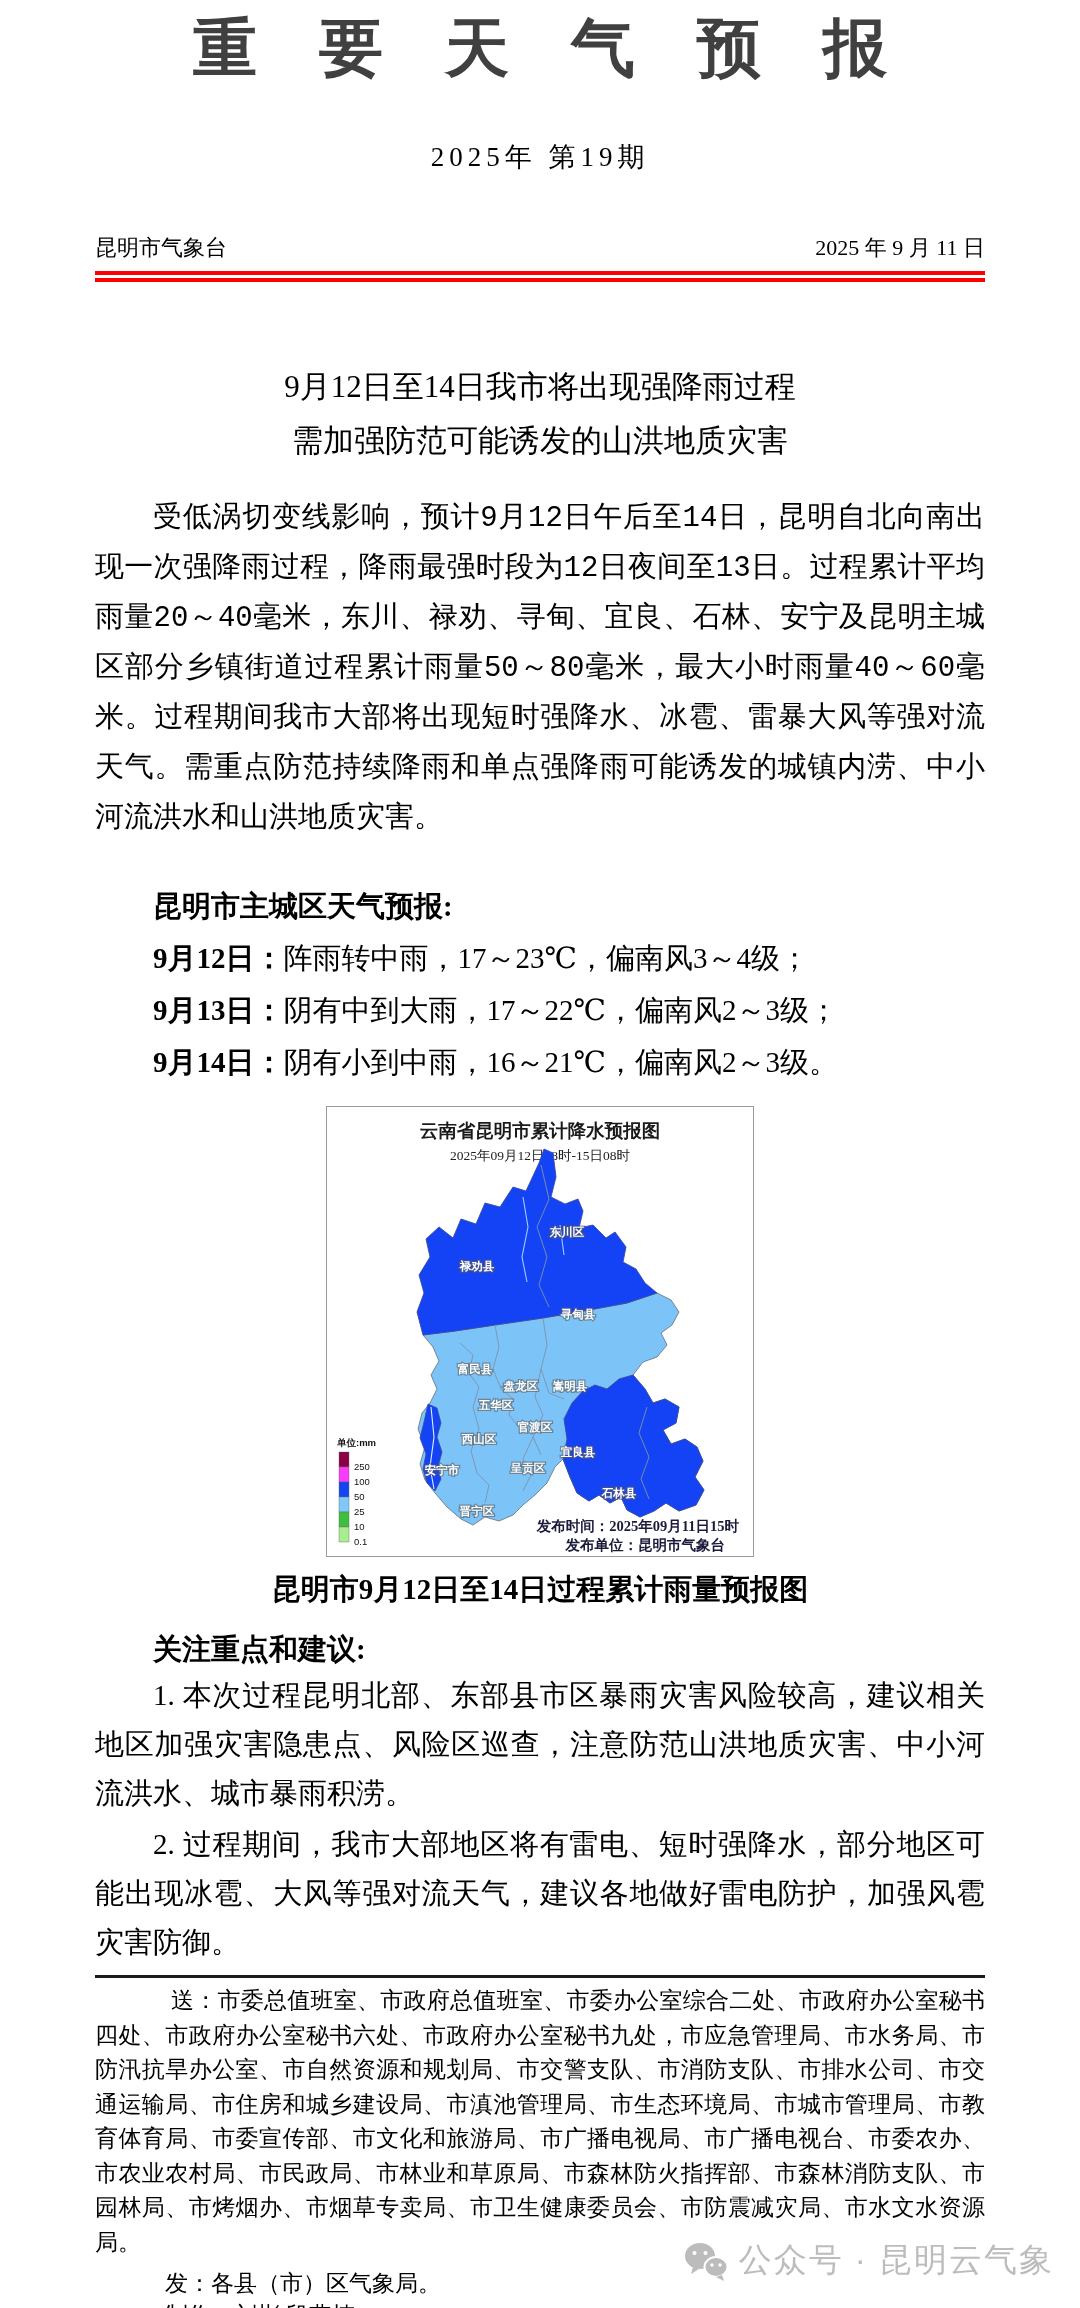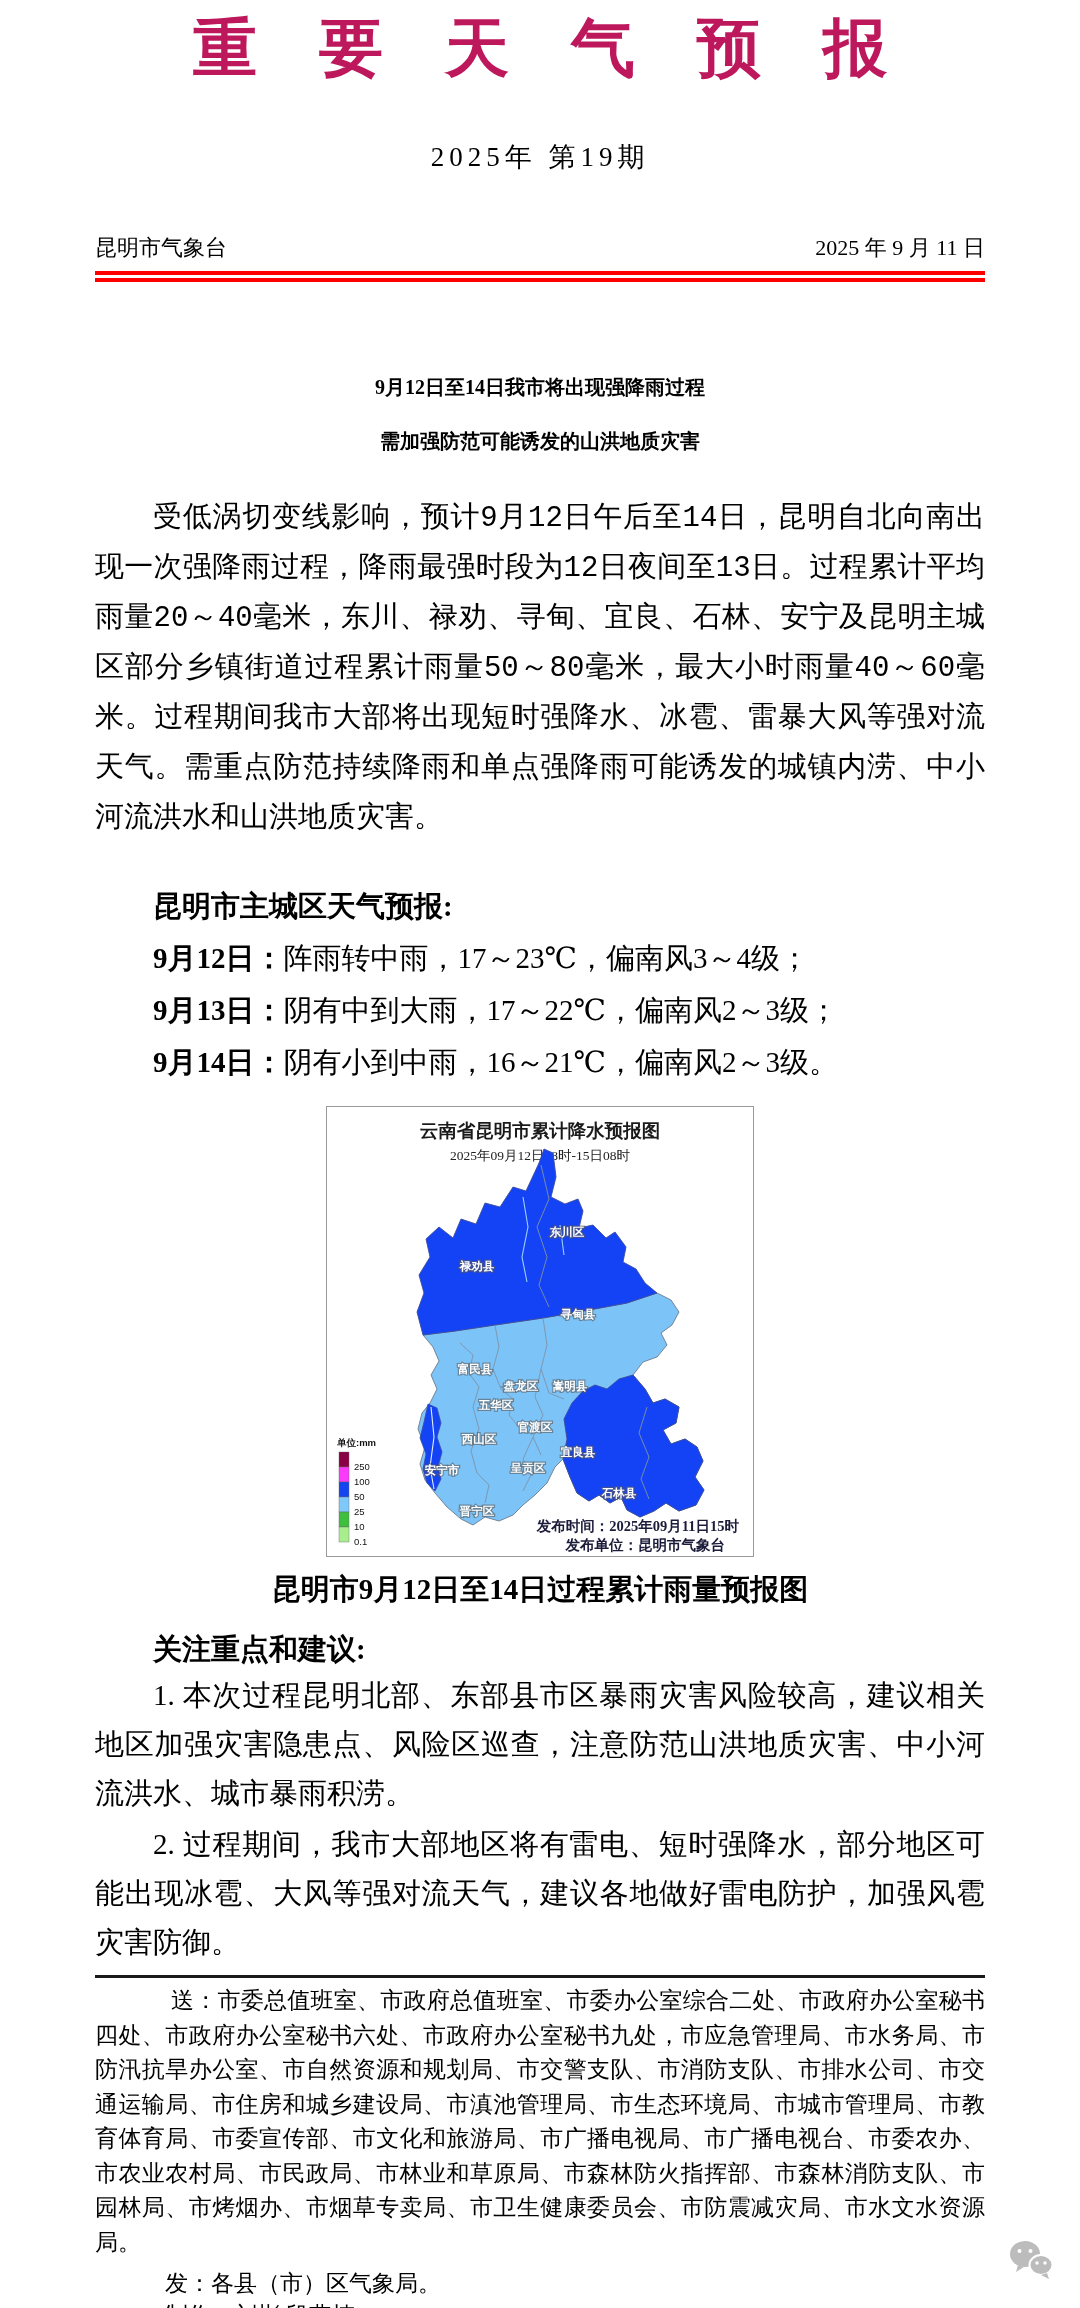--- a/index.html
+++ b/index.html
@@ -12,21 +12,21 @@
     background:#ffffff;
     font-family:"Liberation Serif","DejaVu Serif",serif;
     color:#000;
   }
   .doc-title{
     margin:6px 0 0 0;
     text-align:center;
     font-size:64px;
     line-height:86px;
     font-weight:bold;
-    color:#be185d;
+    color:#404040;
     letter-spacing:62px;
     text-indent:62px; 
     white-space:nowrap;
   }
   .issue-no{
     margin-top:48px;
     text-align:center;
     font-size:27px;
     line-height:34px;
     letter-spacing:5px;
@@ -45,22 +45,22 @@
   .red-rule{
     margin-top:5px;
     height:11px;
     box-sizing:border-box;
     border-top:4px solid #ff0000;
     border-bottom:4px solid #ff0000;
   }
   .headline{
     margin-top:78px;
     text-align:center;
-    font-weight:bold;
-    font-size:20px;
+    font-weight:normal;
+    font-size:31px;
     line-height:54px;
   }
   .body-para{
     margin:26px 0 0 0;
     font-size:29px;
     line-height:50px;
     text-align:justify;
     text-indent:2em;
     font-family:Liberation Mono, monospace;
   }
@@ -282,15 +282,16 @@
     <svg width="46" height="42" viewBox="0 0 46 42">
       <ellipse cx="17" cy="16" rx="15" ry="13" fill="#bcbcbc"></ellipse>
       <path d="M 10,27 L 8,34 L 16,29 Z" fill="#bcbcbc"></path>
       <circle cx="11.5" cy="13" r="2" fill="#ffffff"></circle>
       <circle cx="22.5" cy="13" r="2" fill="#ffffff"></circle>
       <ellipse cx="33" cy="27" rx="11.5" ry="10" fill="#bcbcbc" stroke="#ffffff" stroke-width="2"></ellipse>
       <path d="M 39,35 L 41,41 L 33,37 Z" fill="#bcbcbc"></path>
       <circle cx="29" cy="25" r="1.7" fill="#ffffff"></circle>
       <circle cx="37" cy="25" r="1.7" fill="#ffffff"></circle>
     </svg>
+    <span>公众号 · 昆明云气象</span>
   </div>
 
 </div>
 
 </body></html>

